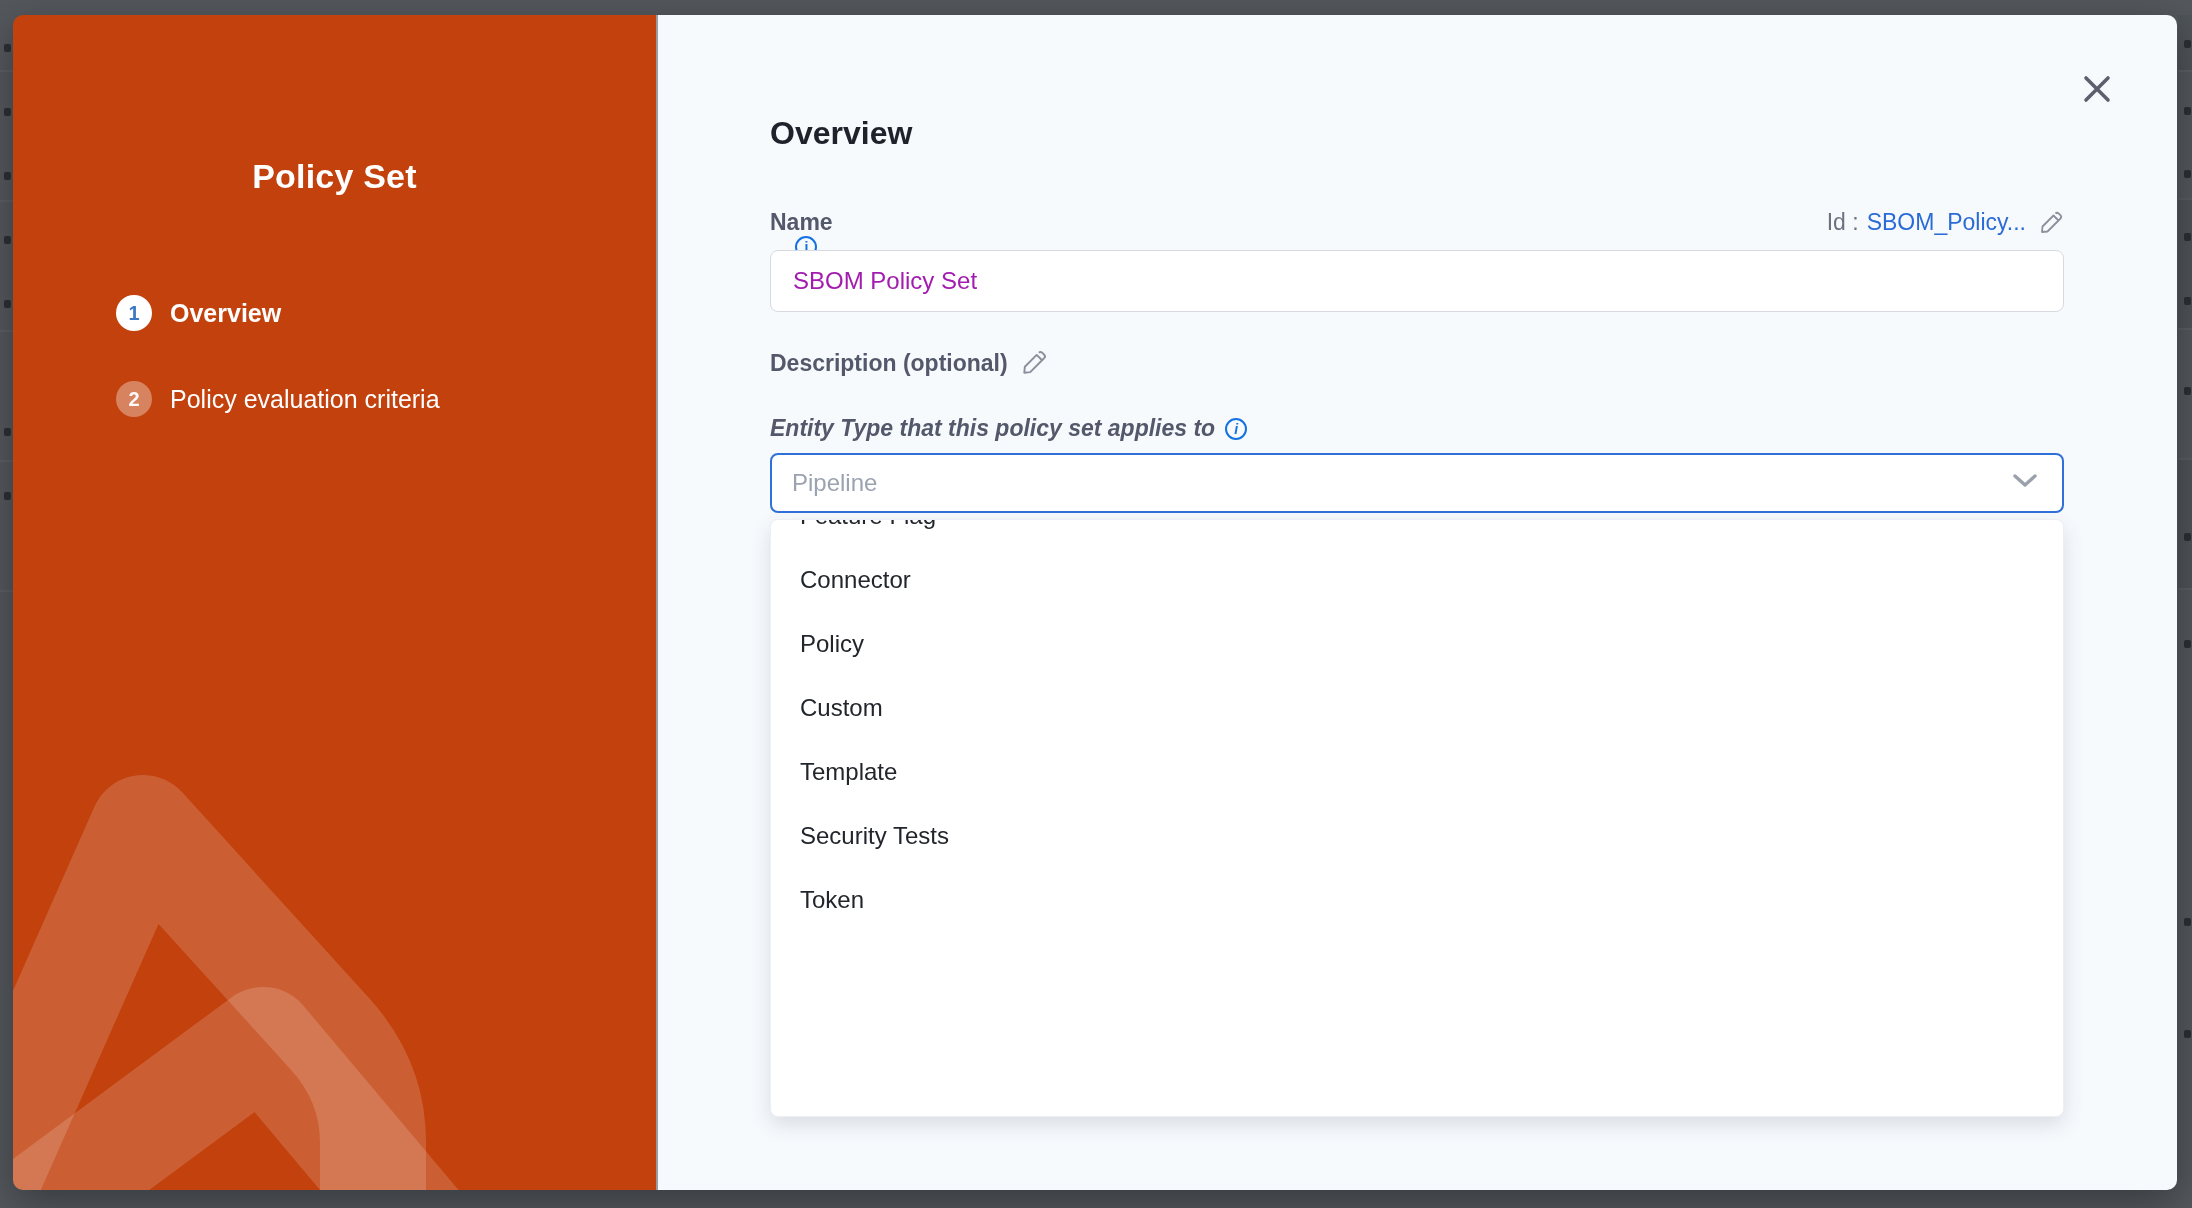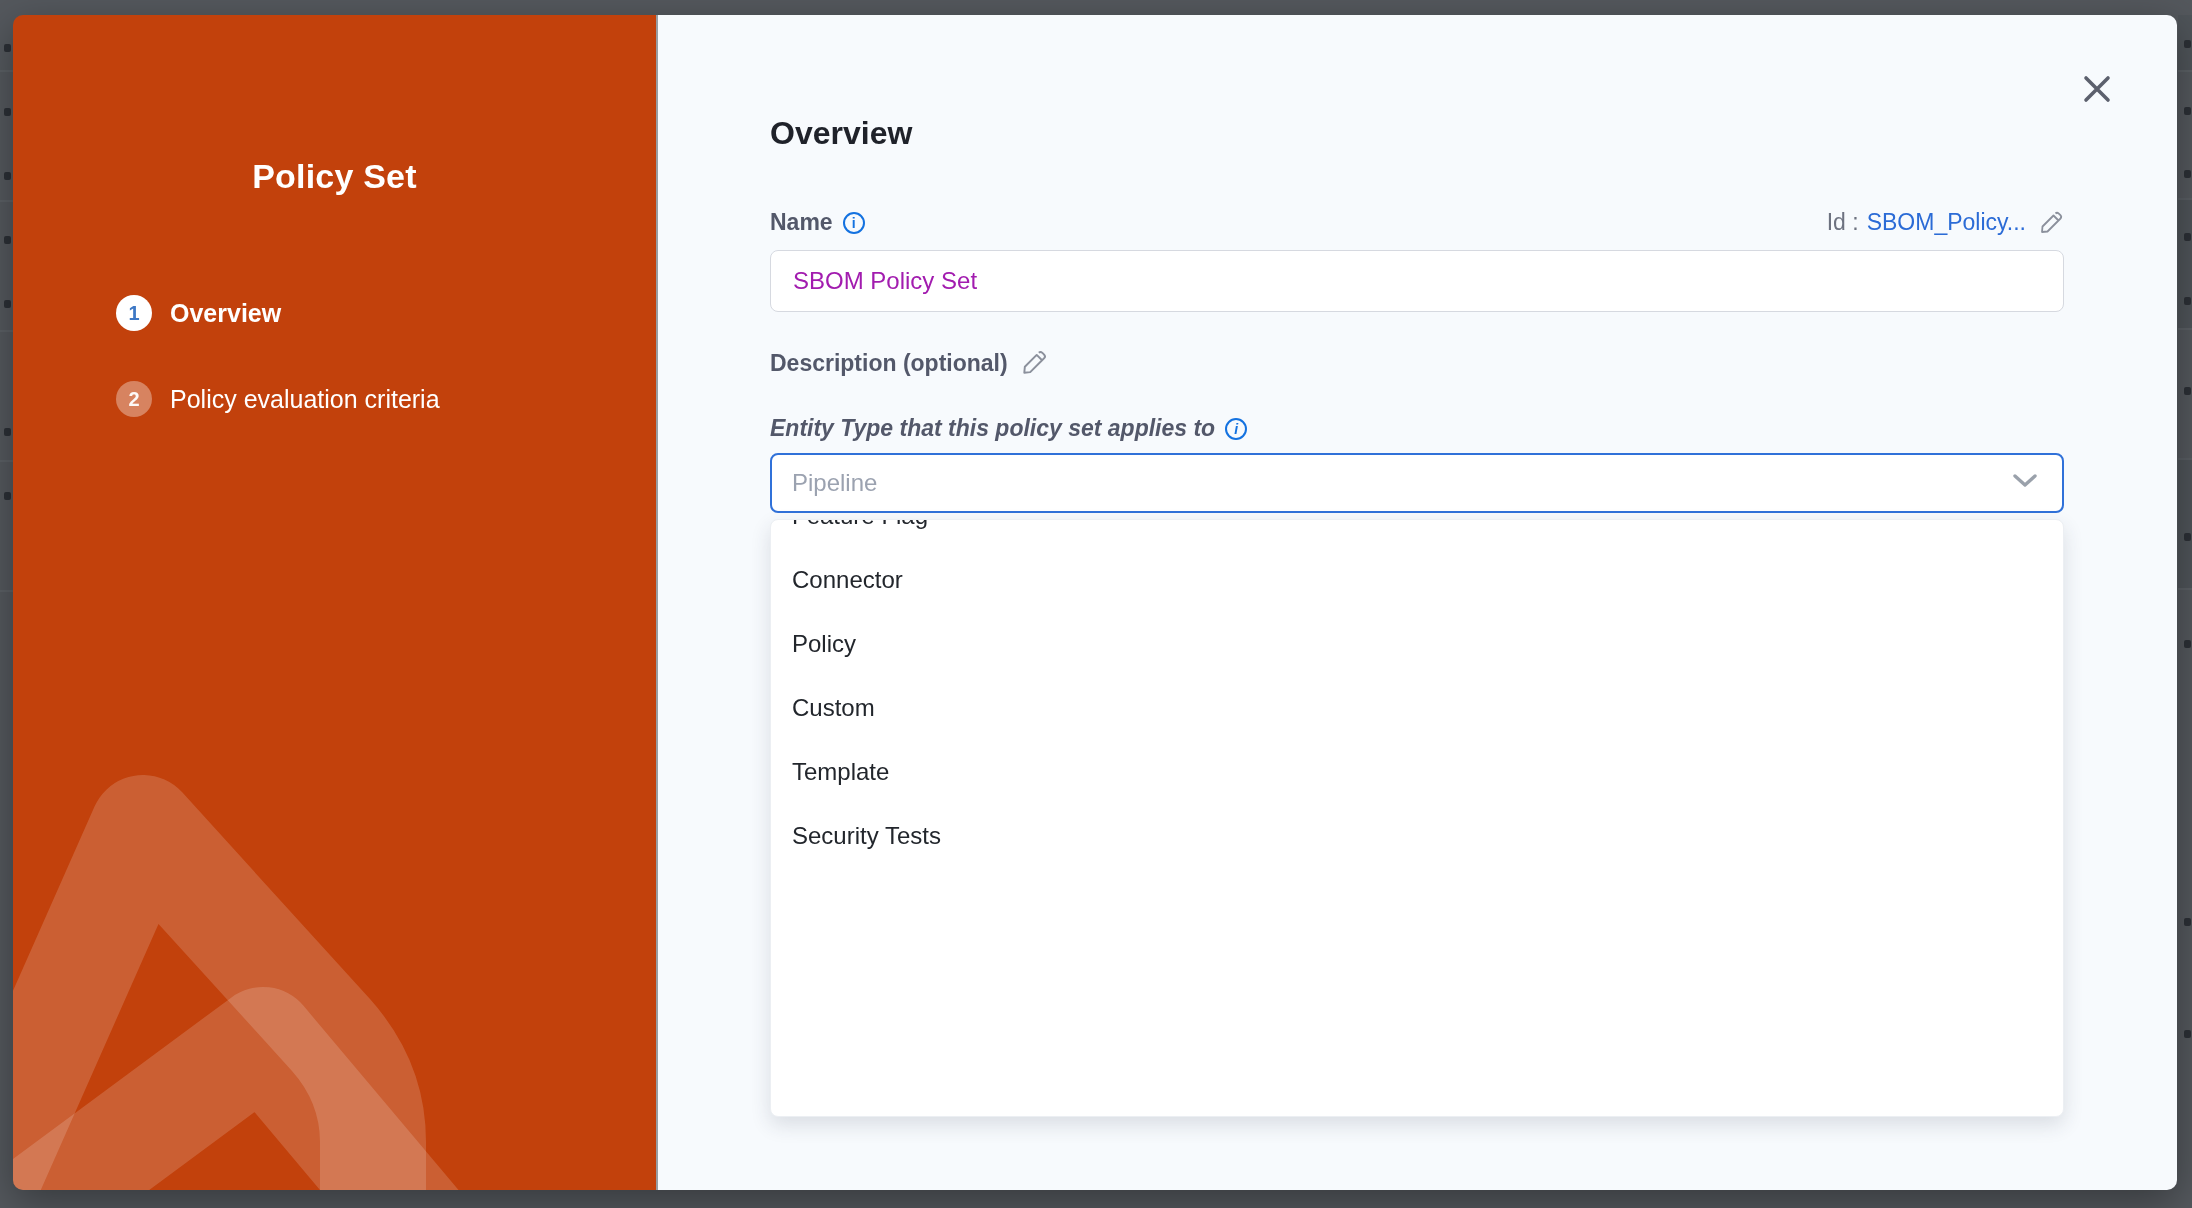--- a/index.html
+++ b/index.html
@@ -56,21 +56,21 @@
 
   .select-box{position:absolute;left:112px;top:438px;width:1294px;height:60px;background:#ffffff;
               border:2px solid #3071d9;border-radius:8px;display:flex;align-items:center;
               padding:0 20px;cursor:pointer;}
   .select-placeholder{font-size:24px;color:#9ba2b0;}
   .select-chevron{position:absolute;right:24px;top:18px;}
 
   .menu{position:absolute;left:112px;top:504px;width:1294px;height:598px;background:#ffffff;
         border:1px solid #eceff3;border-radius:8px;overflow:hidden;
         box-shadow:0 8px 20px rgba(40,50,70,.14);}
-  .menu-item{height:64px;display:flex;align-items:center;padding:0 21px;font-size:24px;
+  .menu-item{height:64px;display:flex;align-items:center;padding:0 29px;font-size:24px;
              color:#22262c;cursor:pointer;white-space:nowrap;}
   .menu-item-first{margin-top:-36px;}
   .menu-item-highlighted{background:#edf7fb;}
 </style>
 </head>
 <body>
 
 <div class="stage">
 
   <div>
@@ -137,21 +137,21 @@
     <div class="panel">
 
       <div class="panel-heading">Overview</div>
 
       <div class="close-btn">
         <svg width="30" height="30" viewBox="0 0 30 30">
           <path d="M4 4 L26 26 M26 4 L4 26" stroke="#5c606d" stroke-width="3.6" stroke-linecap="round"></path>
         </svg>
       </div>
 
-      <div class="field-row" style="top:194px;">
+      <div class="field-row" style="top:194px;flex-direction:column;">
         <span class="label-text">Name</span>
         <span class="info-icon"></span>
       </div>
 
       <div class="id-row">
         <span class="id-prefix">Id :</span>
         <span class="id-link">SBOM_Policy...</span>
         <span class="pencil">
           <svg width="26" height="26" viewBox="0 0 26 26">
             <path d="M15.5 5.5 L20.5 10.5 L9.5 21.5 L4 22 L4.5 16.5 Z M17.5 3.5 Q19 2 20.8 3.6 L22.4 5.2 Q24 7 22.5 8.5 L20.5 10.5" fill="none" stroke="#8b909c" stroke-width="1.8" stroke-linejoin="round"></path>
@@ -184,17 +184,18 @@
         </span>
       </div>
 
       <div class="menu">
         <div class="menu-item menu-item-first">Feature Flag</div>
         <div class="menu-item">Connector</div>
         <div class="menu-item">Policy</div>
         <div class="menu-item">Custom</div>
         <div class="menu-item">Template</div>
         <div class="menu-item">Security Tests</div>
+        <div class="menu-item">Token</div>
       </div>
 
     </div>
   </div>
 </div>
 
 </body></html>

